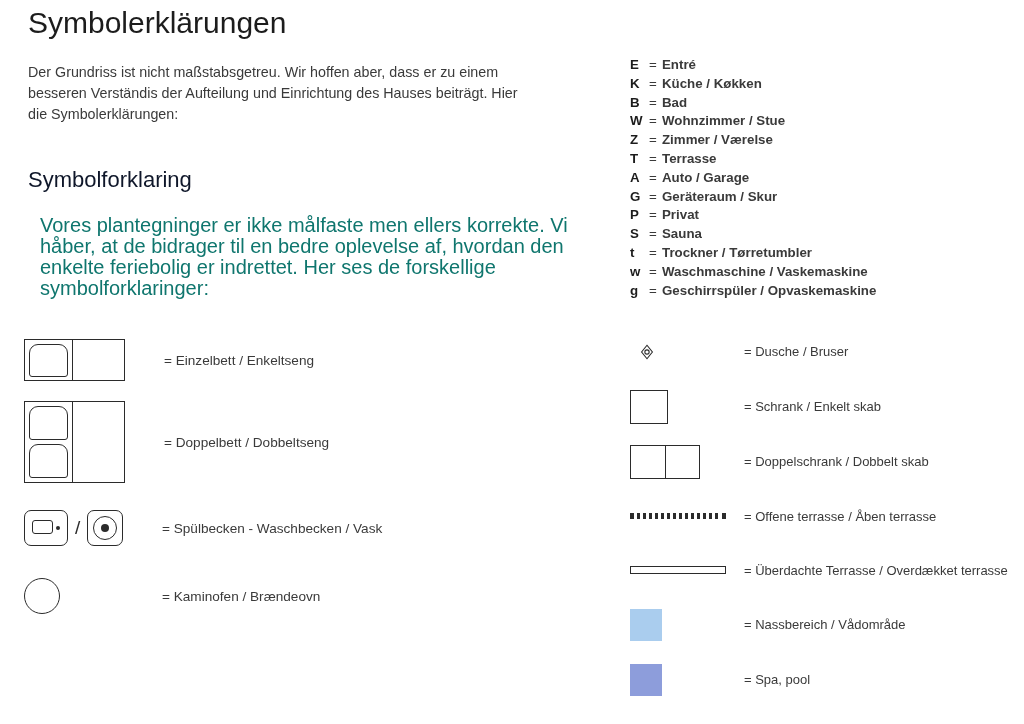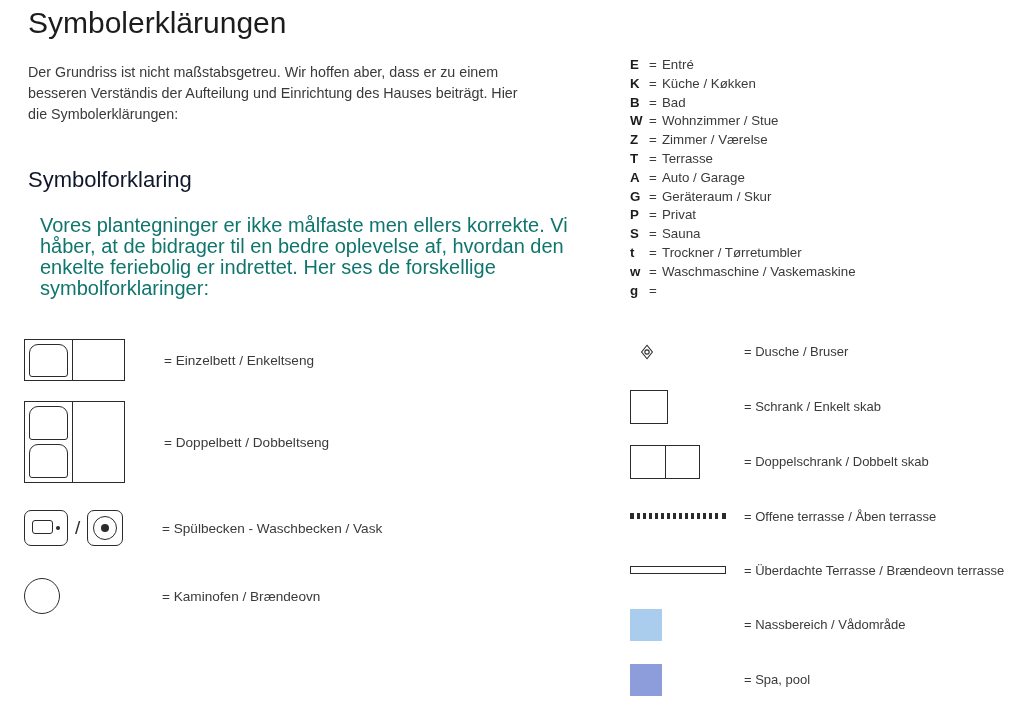--- a/index.html
+++ b/index.html
@@ -253,20 +253,21 @@
     color: #1c1c1c;
     text-align: left;
   }
   .abbr-eq {
     width: 18px;
     flex: 0 0 18px;
     text-align: center;
   }
   .abbr-val {
     white-space: nowrap;
+    font-weight: bold;
   }
 
   .sym-list-right {
     position: absolute;
     left: 630px;
     top: 324px;
     width: 400px;
   }
   .sym-row-r {
     display: flex;
@@ -451,20 +452,21 @@
       <span class="abbr-val">Trockner / Tørretumbler</span>
     </div>
     <div class="abbr-row">
       <span class="abbr-key">w</span>
       <span class="abbr-eq">=</span>
       <span class="abbr-val">Waschmaschine / Vaskemaskine</span>
     </div>
     <div class="abbr-row">
       <span class="abbr-key">g</span>
       <span class="abbr-eq">=</span>
+      <span class="abbr-val">Geschirrspüler / Opvaskemaskine</span>
     </div>
 
   </div>
 
   <div class="sym-list-right">
 
     <div class="sym-row-r" style="height:55px;">
       <div class="sym-art-r">
         <svg class="shower" viewBox="0 0 20 20">
           <polygon points="10,2.5 16,10 10,17.5 4,10" fill="none" stroke="#2b2b2b" stroke-width="1.2"></polygon>
@@ -494,21 +496,21 @@
       <div class="sym-art-r">
         <div class="terr-open"></div>
       </div>
       <div class="sym-label-r" style="margin-left:-4px;">= Offene terrasse / Åben terrasse</div>
     </div>
 
     <div class="sym-row-r" style="height:54px;">
       <div class="sym-art-r">
         <div class="terr-covered"></div>
       </div>
-      <div class="sym-label-r" style="margin-left:-4px;">= Überdachte Terrasse / Brændeovn terrasse</div>
+      <div class="sym-label-r" style="margin-left:-4px;">= Überdachte Terrasse / Overdækket terrasse</div>
     </div>
 
     <div class="sym-row-r" style="height:55px;">
       <div class="sym-art-r">
         <div class="swatch" style="background:#aacdee;"></div>
       </div>
       <div class="sym-label-r" style="margin-left:-4px;">= Nassbereich / Vådområde</div>
     </div>
 
     <div class="sym-row-r" style="height:55px;">

